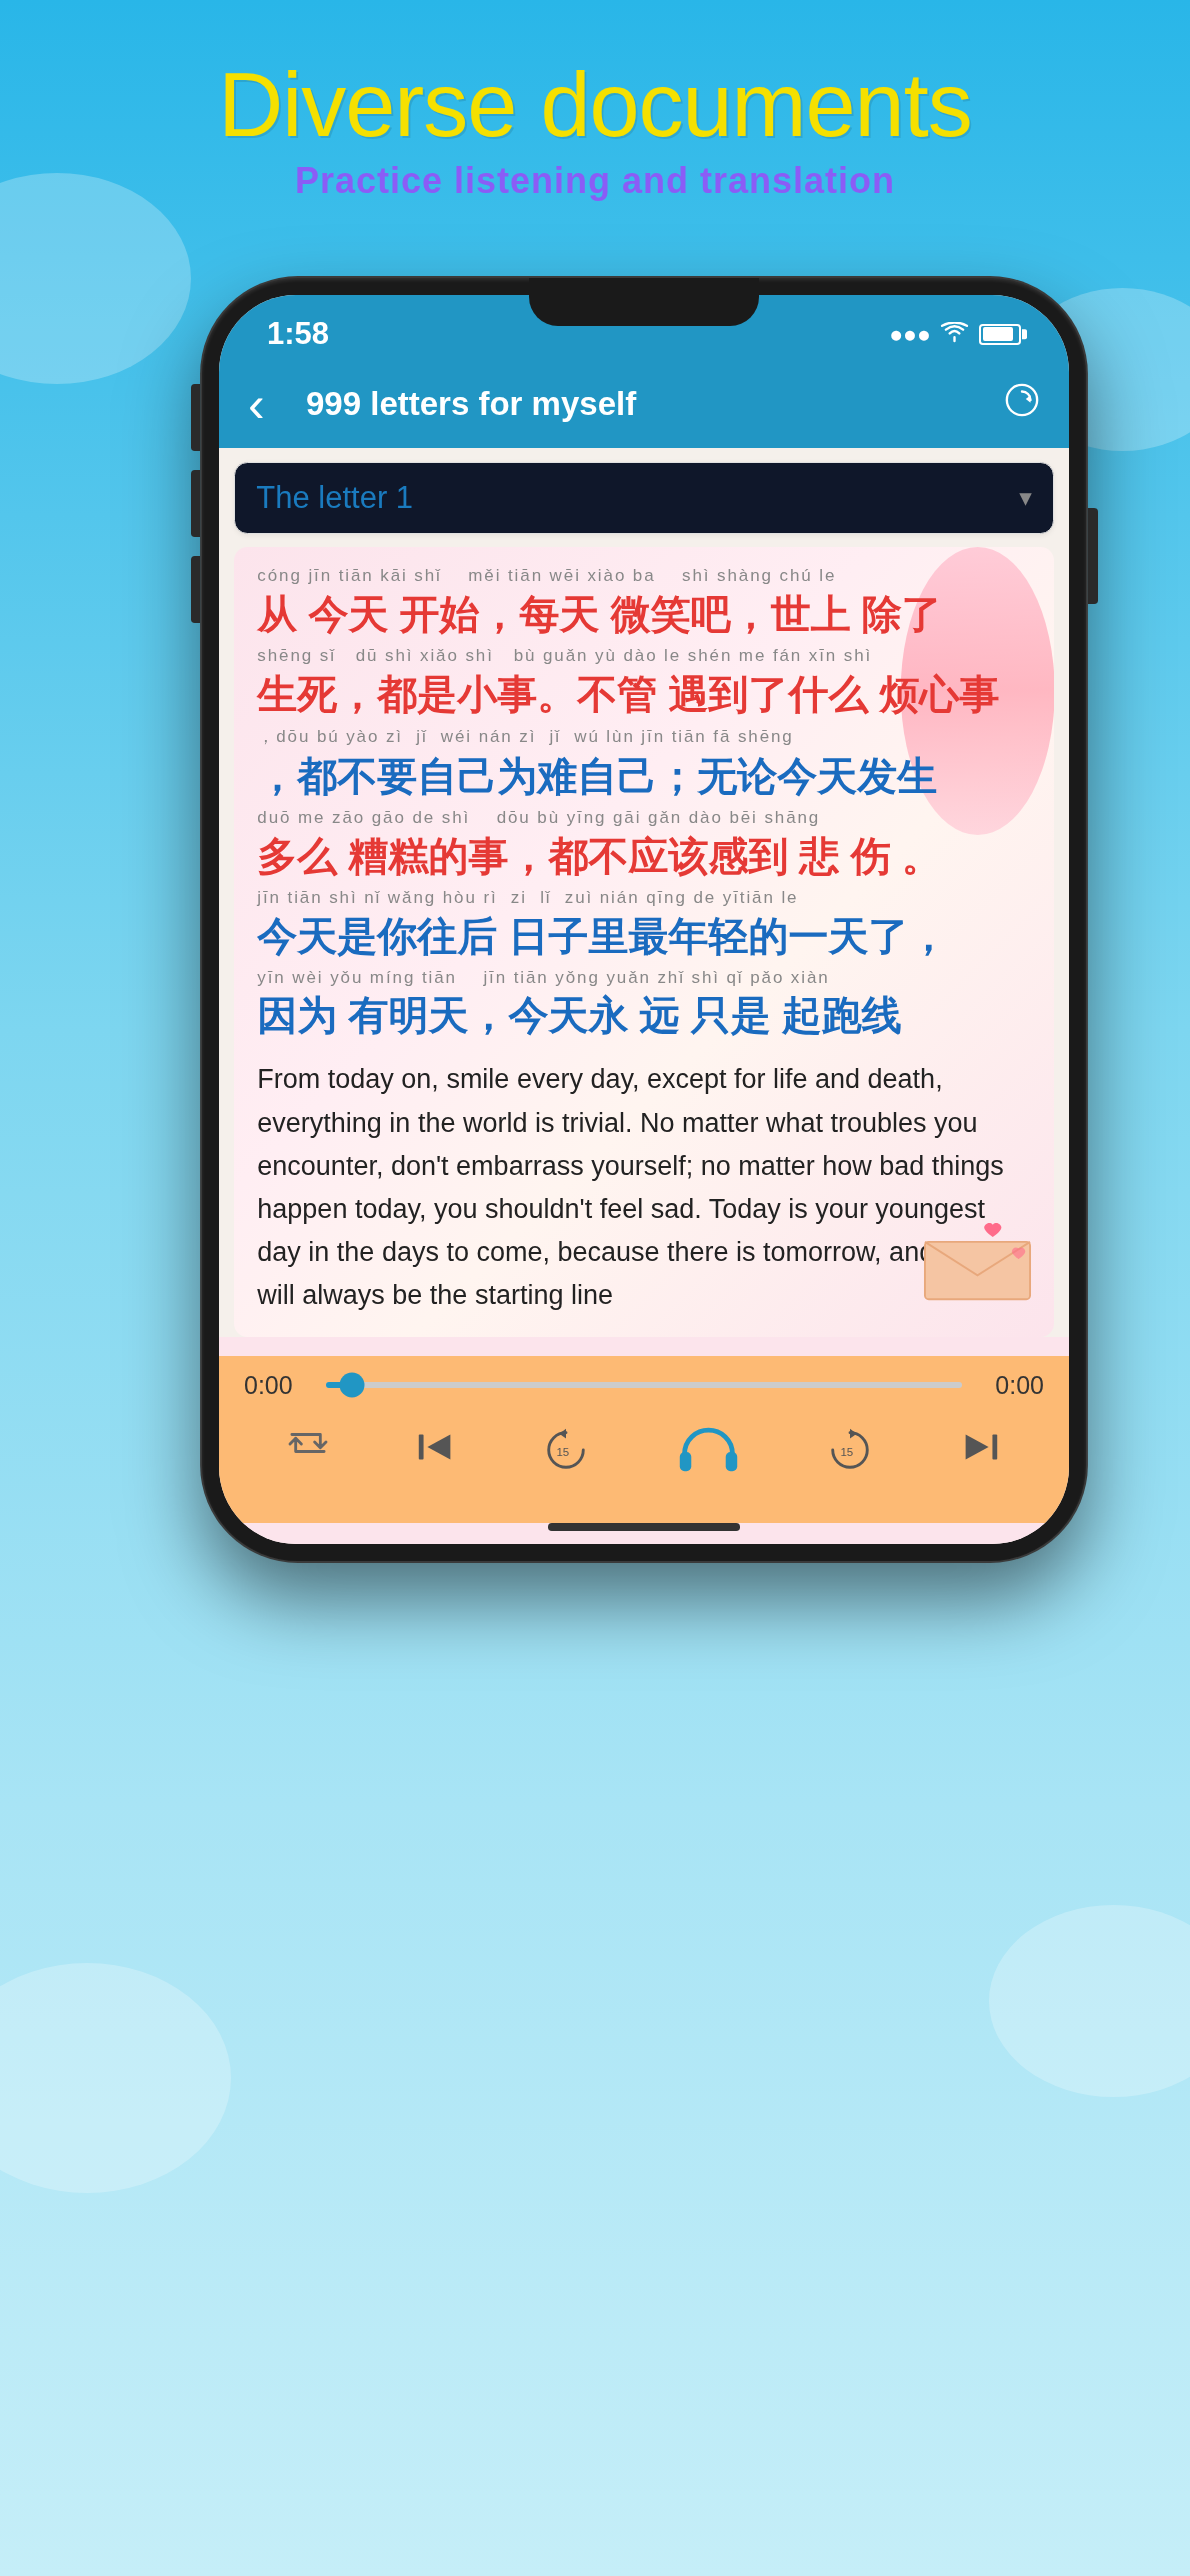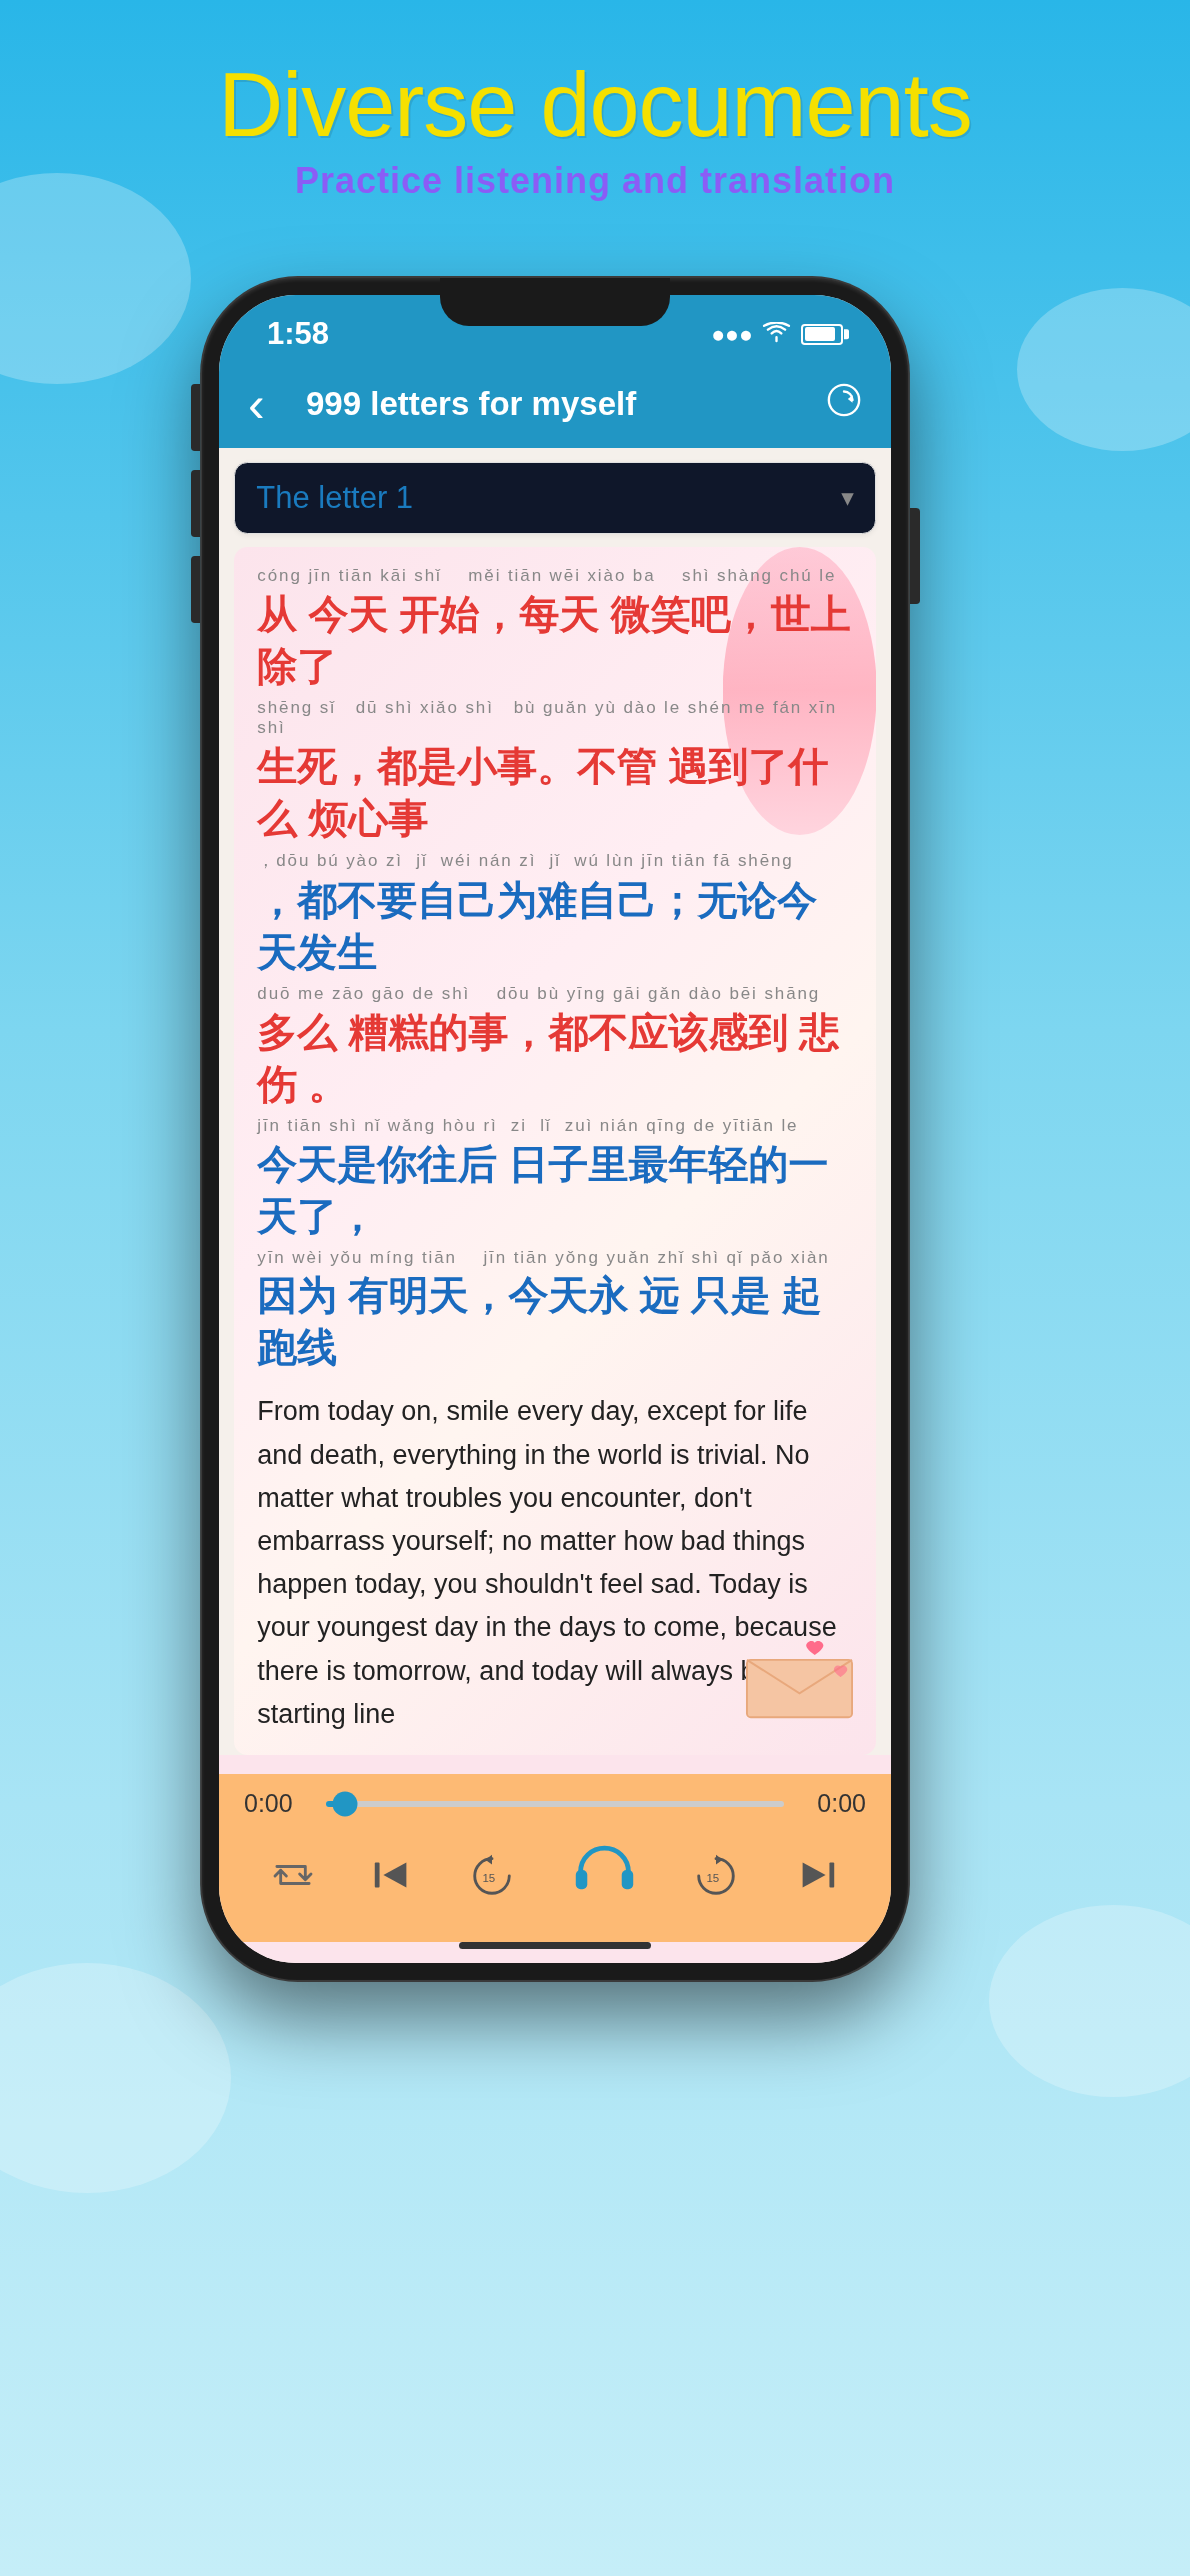--- a/index.html
+++ b/index.html
@@ -53,21 +53,21 @@
     .phone-wrapper {
       position: absolute;
       top: 278px;
       left: 50%;
       transform: translateX(-50%);
       width: 786px;
       z-index: 3;
     }
 
     .phone-outer {
-      width: 706px;
+      width: 884px;
       background: #1a1a1a;
       border-radius: 96px;
       padding: 17px;
       box-shadow:
         0 0 0 1.9px #3a3a3a,
         0 38px 77px rgba(0,0,0,0.5),
         inset 0 1.9px 3.8px rgba(255,255,255,0.1);
       position: relative;
     }
 
@@ -303,21 +303,20 @@
       transform: translate(-50%, -50%);
       width: 25px;
       height: 25px;
       background: #2196c4;
       border-radius: 50%;
     }
 
     
     .controls-row {
       display: flex;
-      align-items: center;
       justify-content: space-around;
       padding: 9.6px 0 19px;
     }
     .ctrl-btn {
       font-size: 40px;
       color: #555;
       text-align: center;
       line-height: 1;
     }
     .ctrl-btn-primary {

